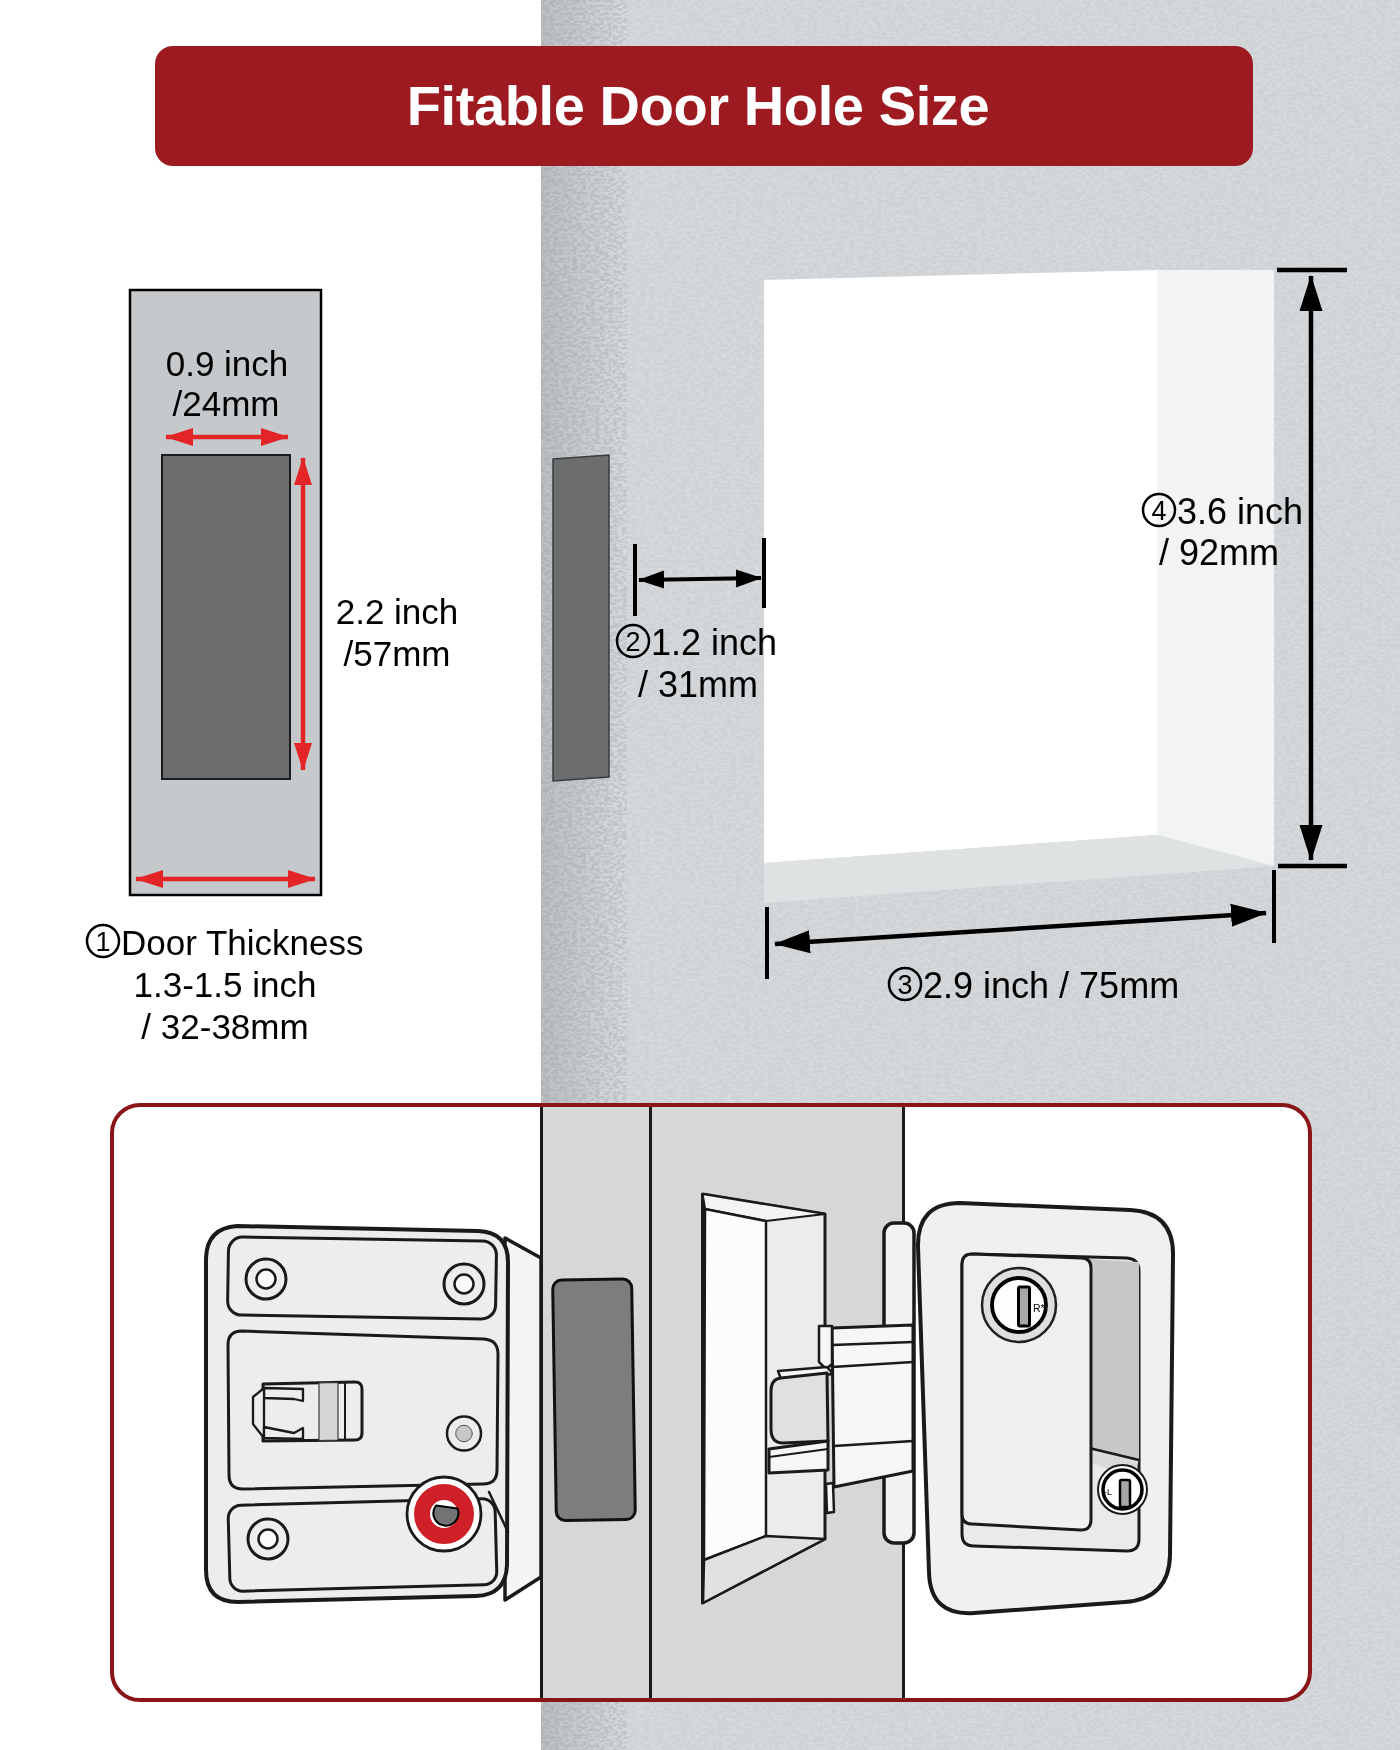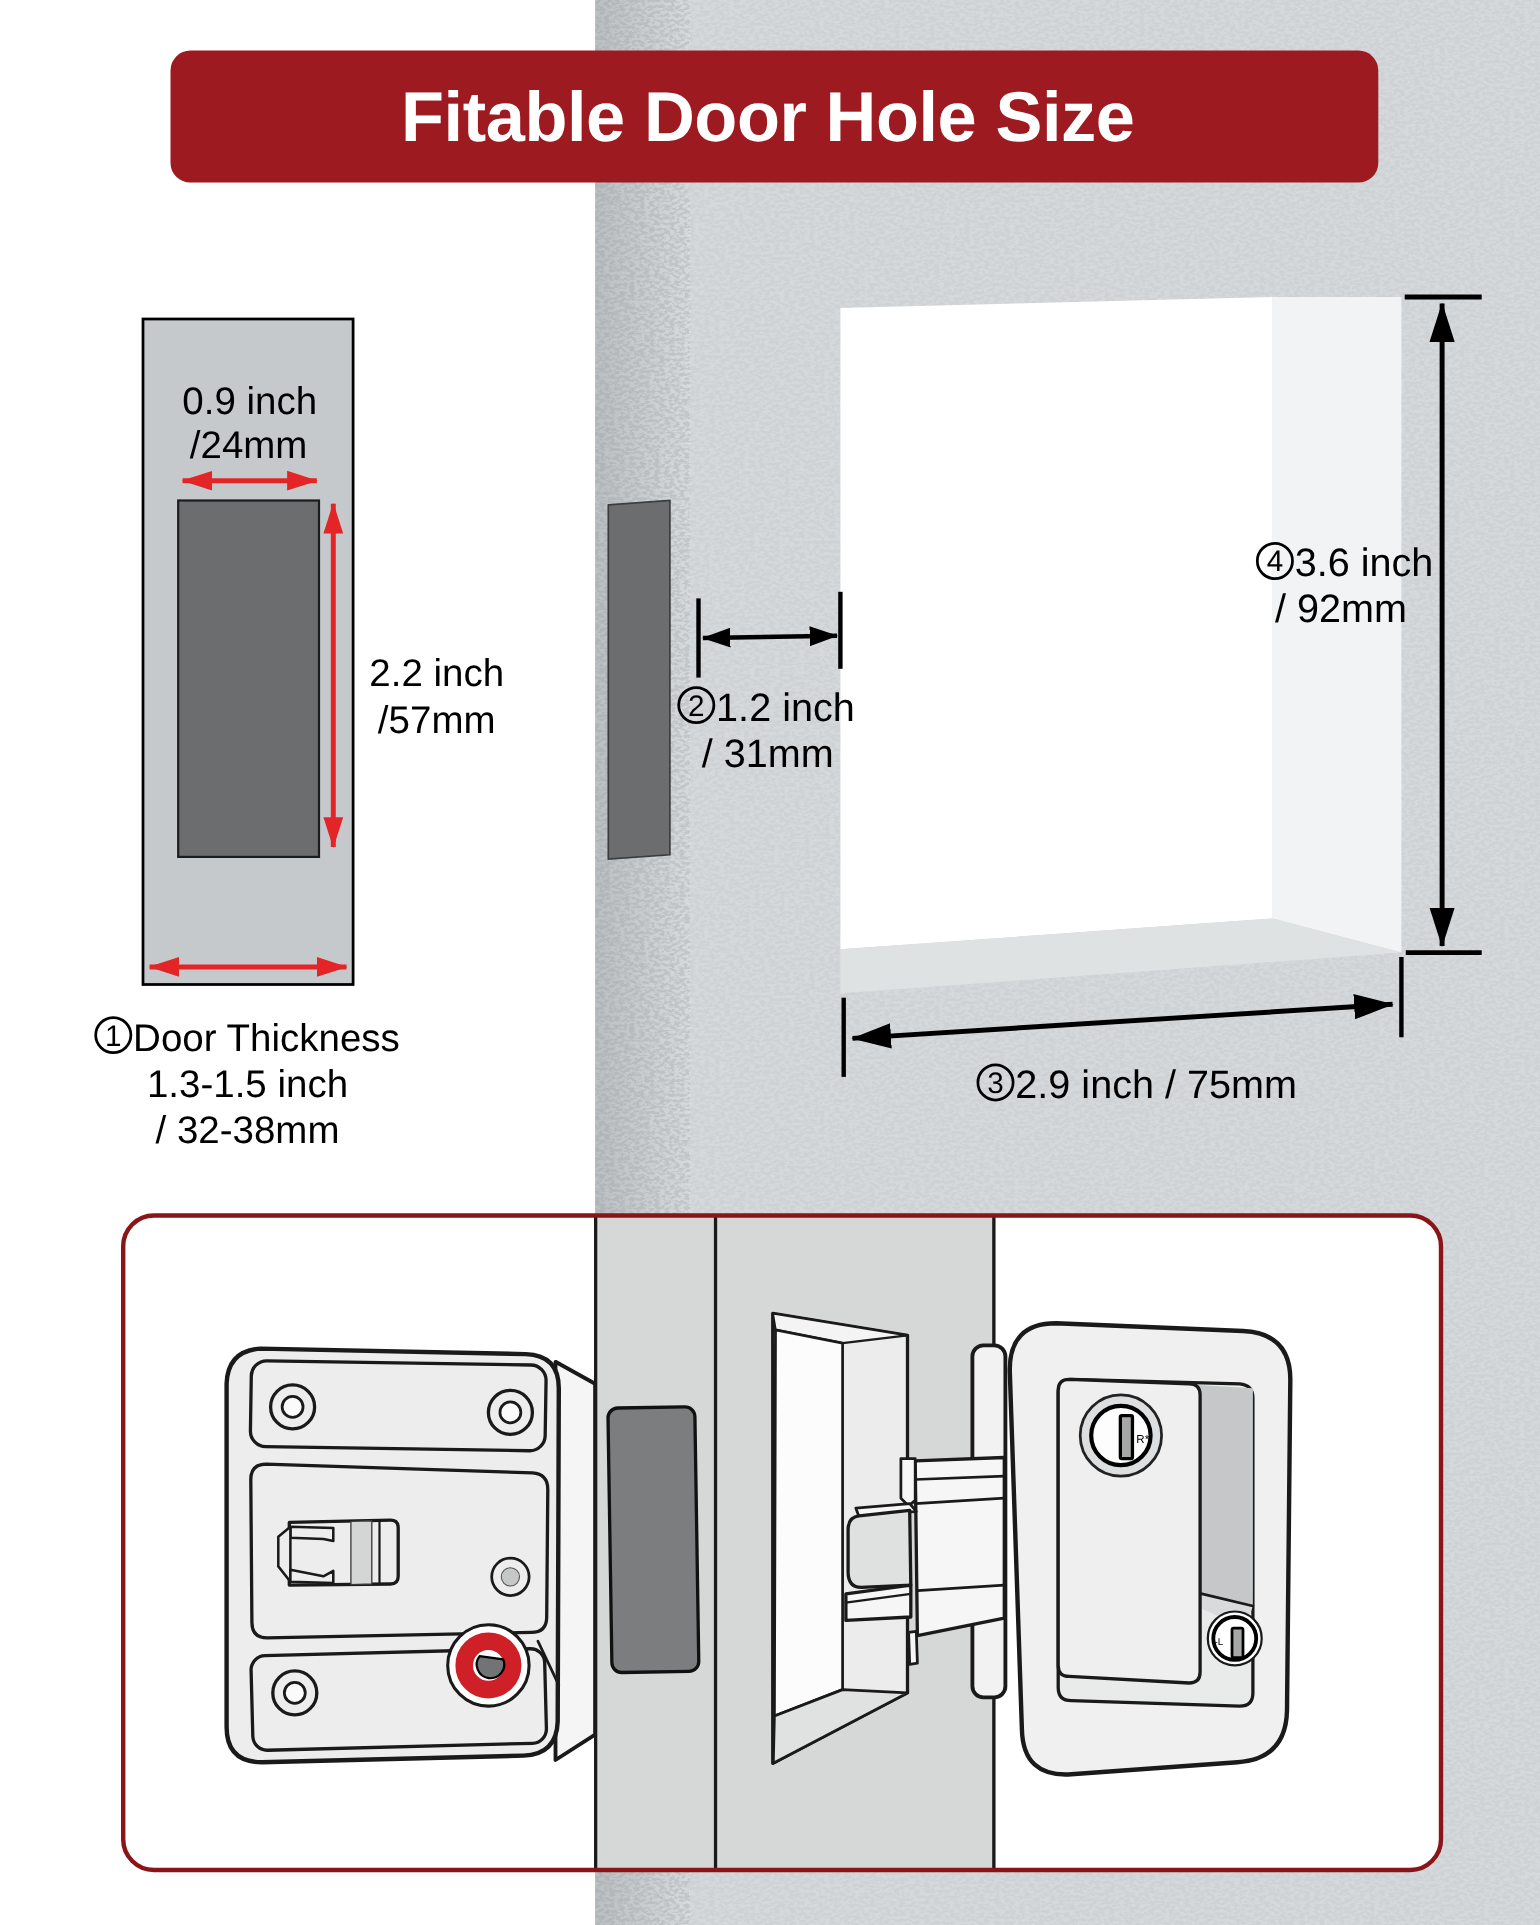--- a/index.html
+++ b/index.html
@@ -213,13 +213,13 @@
   <circle cx="444" cy="1514" r="37" fill="#ffffff" stroke="#1a1a1a" stroke-width="2.8"></circle>
   <circle cx="444" cy="1514" r="22" fill="none" stroke="#cf2027" stroke-width="16"></circle>
   <path d="M 436,1505.5 A 12.5,12.5 0 1 0 457.5,1508.5 Z" fill="#717375" stroke="#000" stroke-width="2"></path>
 </g>
 
 <rect x="112" y="1105" width="1198" height="595" rx="28" fill="none" stroke="#8a1518" stroke-width="4"></rect>
 </svg>
 
 <div class="abs" style="left:155px;top:46px;width:1098px;height:120px;border-radius:18px;background:#9d1b20;"></div>
 
-<div class="abs" style="left:155px;top:46px;width:1098px;height:136px;line-height:120px;text-align:center;color:#ffffff;font-weight:bold;font-size:64px;letter-spacing:-0.4px;text-indent:-12px;">Fitable Door Hole Size</div>
+<div class="abs" style="left:155px;top:46px;width:1098px;height:136px;line-height:120px;text-align:center;color:#ffffff;font-weight:bold;font-size:56px;letter-spacing:-0.4px;text-indent:-12px;">Fitable Door Hole Size</div>
 
 </body></html>

